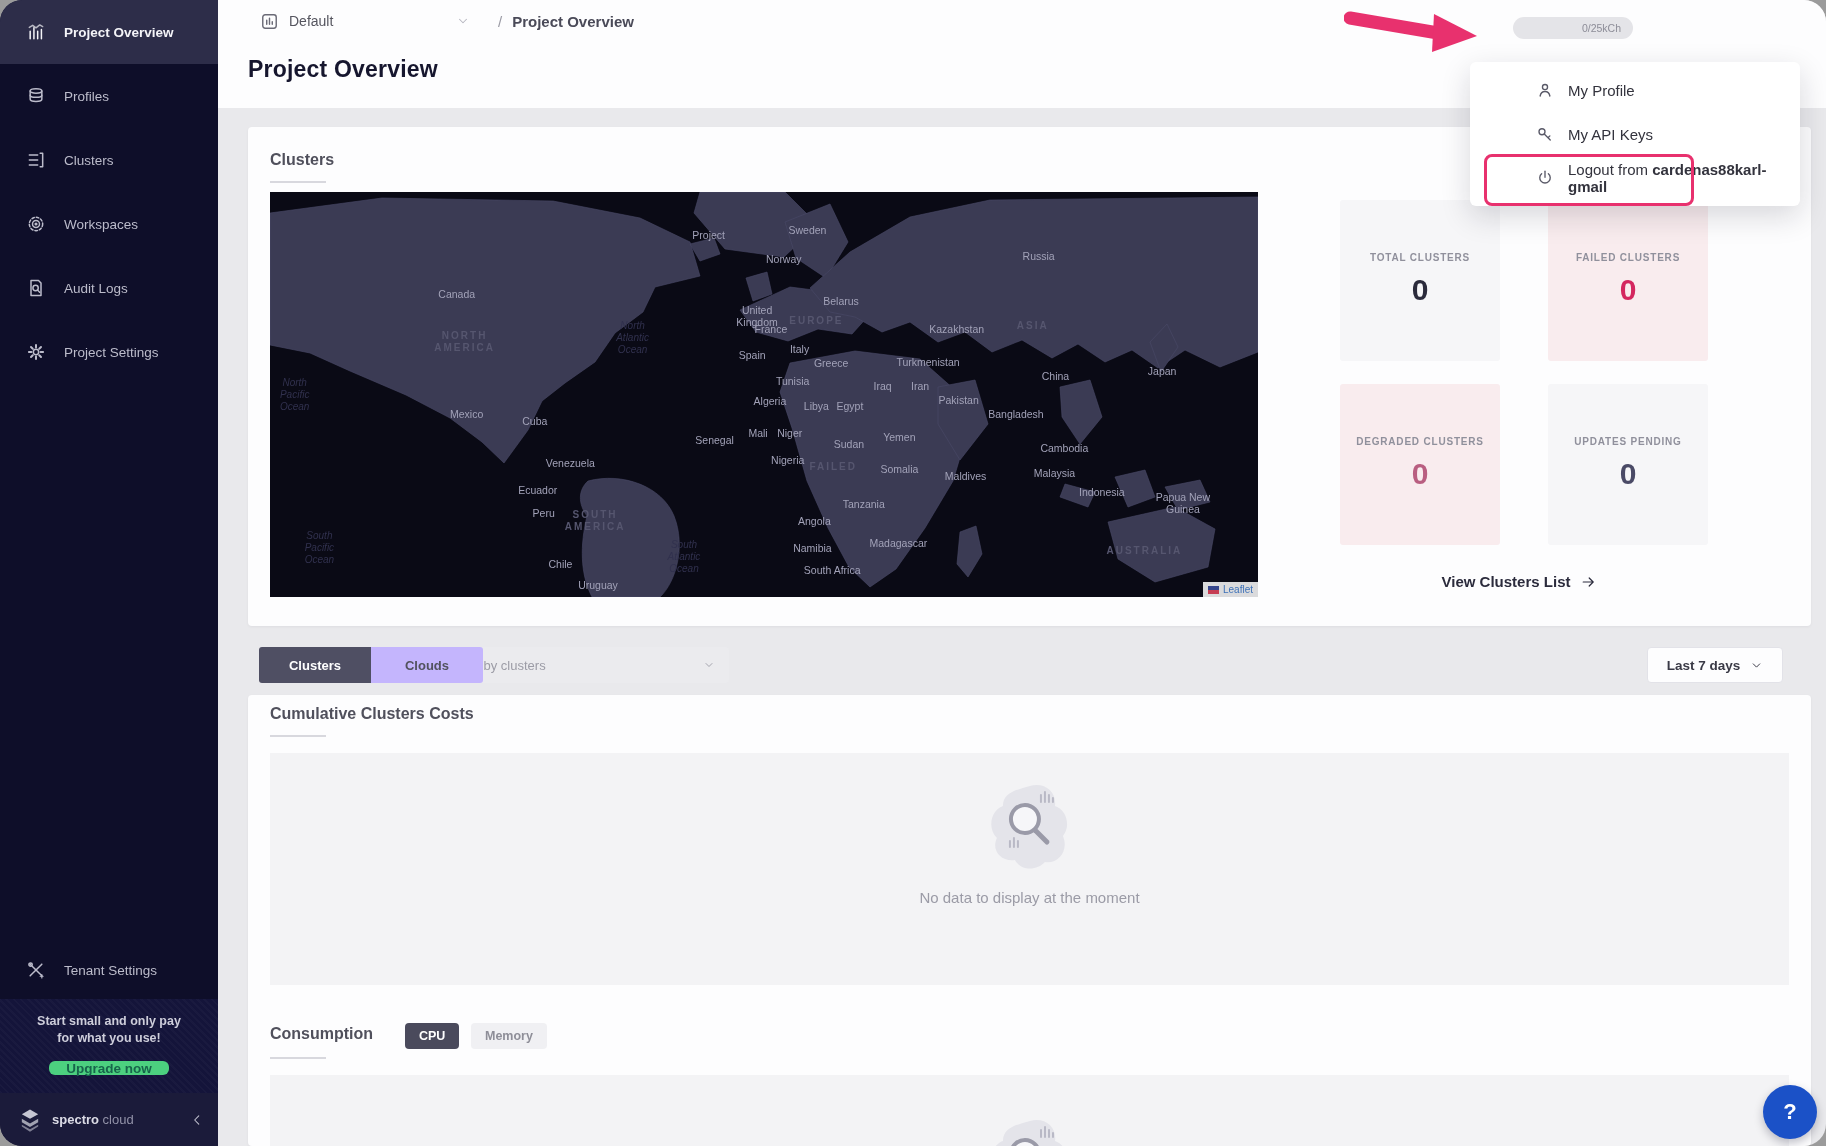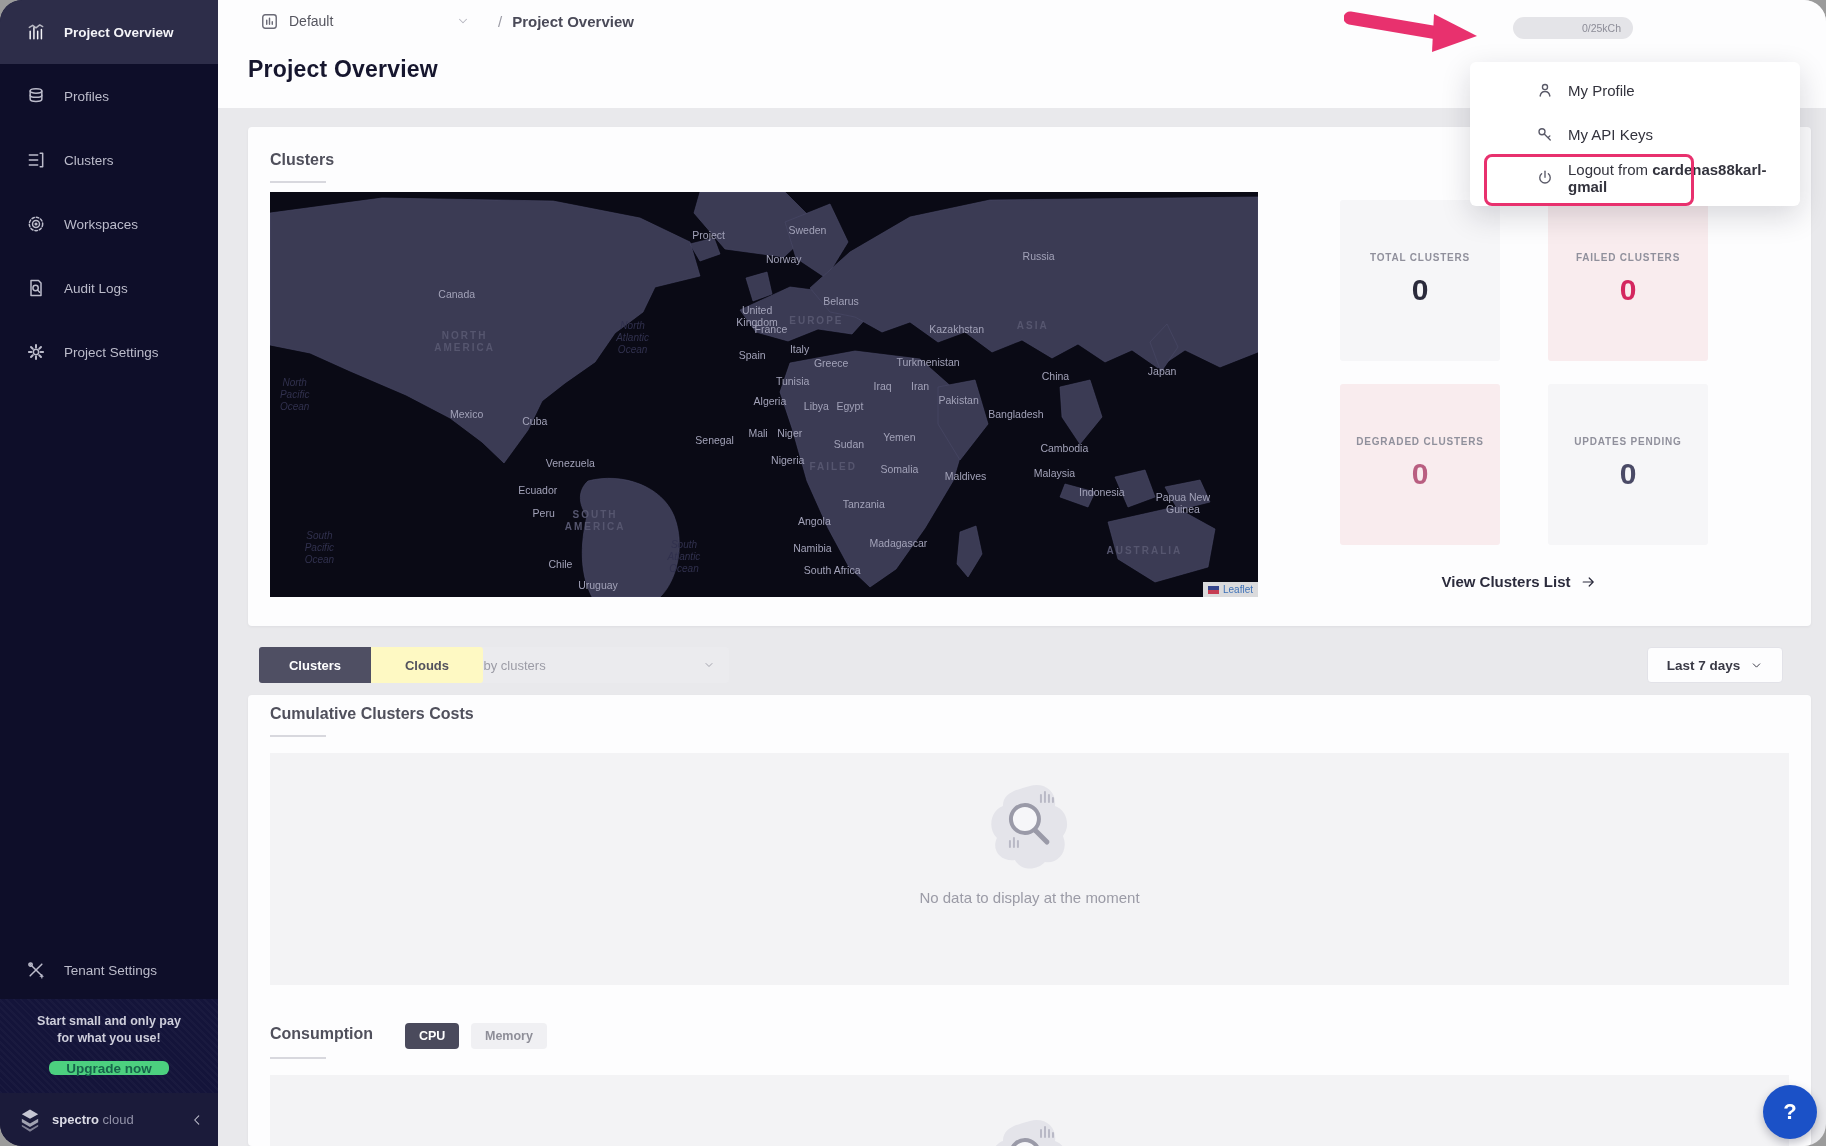--- a/index.html
+++ b/index.html
@@ -66,21 +66,21 @@
   .stat-value{font-size:30px;font-weight:600;margin-top:10px;}
   .v-dark{color:#2b2b3c}.v-pink{color:#d4275f}.v-rose{color:#b95e80}.v-slate{color:#4a4a66}
   .s0{left:0;top:0}.s1{left:208px;top:0}.s2{left:0;top:184px}.s3{left:208px;top:184px}
   .view-link{position:absolute;left:1271px;top:446px;transform:translateX(-50%);display:flex;align-items:center;gap:10px;
      font-size:15px;color:#2b2b3c;font-weight:600;cursor:pointer;}
   .view-link svg{width:16px;height:16px;color:#2b2b3c;}
 
   
   .tab-seg{position:absolute;left:259px;top:647px;height:36px;display:flex;border-radius:3px;overflow:hidden;z-index:2;}
   .seg-tab{min-width:80px;padding:0 16px;display:flex;align-items:center;justify-content:center;font-size:13px;
-     background:#fef9c3;color:#52525e;cursor:pointer;font-weight:600;}
+     background:#c4b5fd;color:#52525e;cursor:pointer;font-weight:600;}
   .seg-tab.active{background:#4f4f63;color:#fff;}
   .filter-select{position:absolute;left:437px;top:647px;width:292px;height:36px;background:#ebebee;border-radius:4px;
      display:flex;align-items:center;padding:0 14px;box-sizing:border-box;font-size:13px;color:#9c9ca6;cursor:pointer;}
   .filter-select .chev{margin-left:auto;color:#9c9ca6;}
   .range-btn{position:absolute;left:1647px;top:647px;width:136px;height:36px;background:#fdfdfe;border:1px solid #e2e2e8;
      border-radius:4px;box-sizing:border-box;display:flex;align-items:center;justify-content:center;gap:10px;
      font-size:13.5px;color:#3a3a46;font-weight:600;cursor:pointer;}
   .chev svg{width:12px;height:12px;}
 
   

